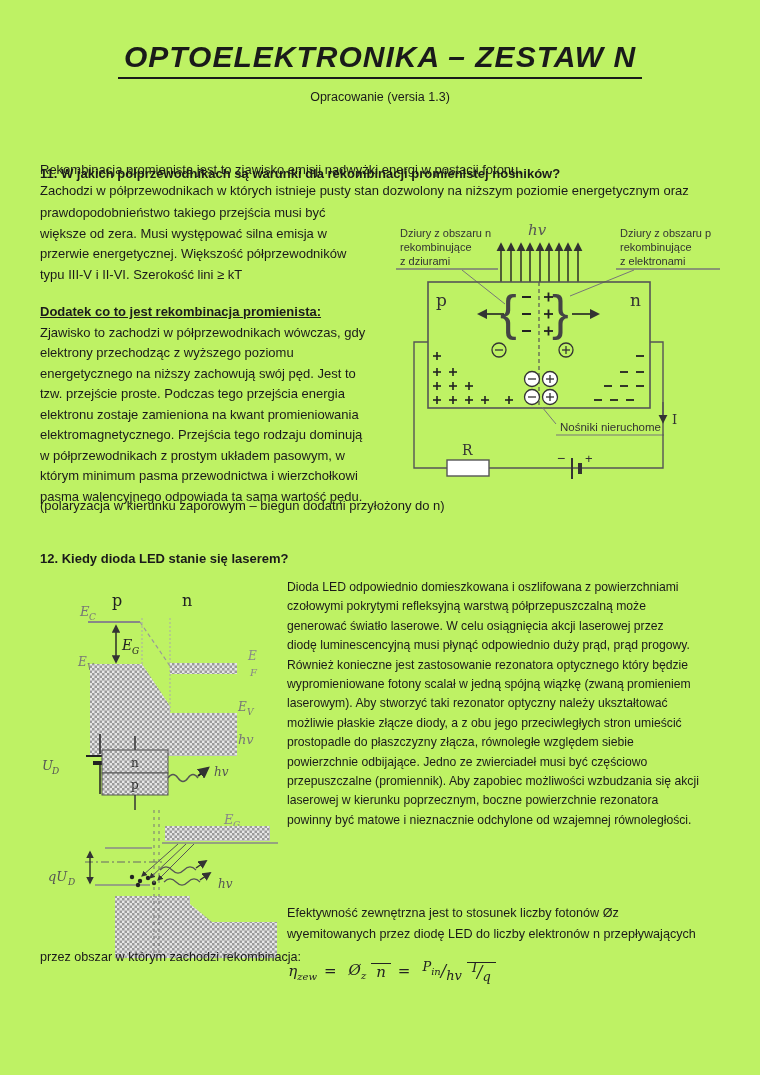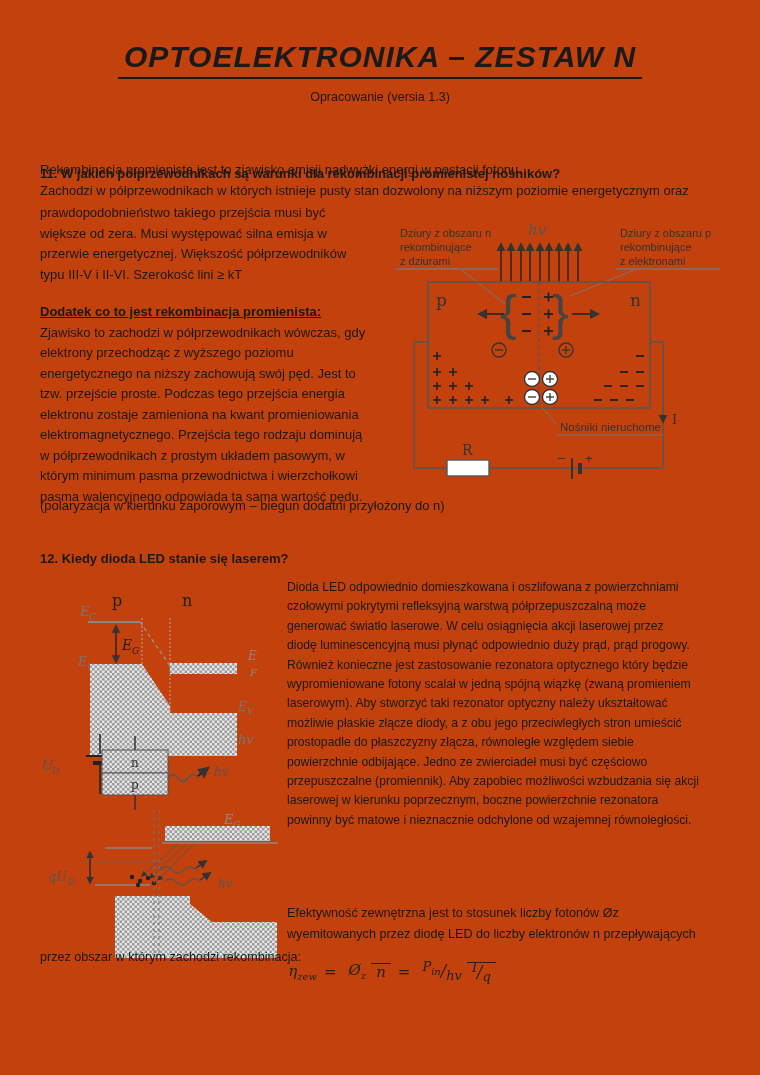--- a/index.html
+++ b/index.html
@@ -1,32 +1,32 @@
 <!DOCTYPE html>
 <html><head>
 <meta charset="utf-8">
 <style>
   html,body{margin:0;padding:0;background:#e9e9e9;}
-  .page{position:relative;width:760px;height:1075px;background:#c2410c;margin:0 auto;
+  .page{position:relative;width:760px;height:1075px;background:#bef264;margin:0 auto;
         font-family:"Liberation Sans",sans-serif;color:#1a1a1a;overflow:hidden;}
   .abs{position:absolute;}
   .title{left:0;top:40px;width:760px;text-align:center;}
   .title span{display:inline-block;font-size:30px;font-weight:700;font-style:italic;
         border-bottom:2px solid #1a1a1a;padding:0 6px 3px 6px;letter-spacing:1px;}
   .subtitle{left:0;top:90px;width:760px;text-align:center;font-size:12.5px;}
   .qhead{font-weight:700;font-size:13px;}
   .body-text{font-size:13px;line-height:20.5px;}
   .lines{white-space:pre-line;}
   .underlined{text-decoration:underline;}
   .small-body{font-size:12.2px;line-height:19.4px;}
   .q13body{font-size:12.6px;line-height:21px;}
   svg text{font-family:"Liberation Sans",sans-serif;}
   .serif{font-family:"DejaVu Serif",serif;}
   
-  .formula{left:272px;top:962px;width:240px;display:flex;align-items:center;justify-content:center;
+  .formula{left:272px;top:962px;width:240px;display:flex;align-items:flex-start;justify-content:center;
         gap:7px;font-family:"DejaVu Serif",serif;font-style:italic;font-size:15px;color:#222;}
   .formula sub{font-size:10px;font-style:italic;}
   .frac{display:inline-flex;flex-direction:row;align-items:center;line-height:1.15;}
   .frac .fden{border-top:1px solid #222;padding:0 5px;}
   .frac .fnum{padding:0 5px;}
   .sfr .up{position:relative;top:-5px;font-size:13px;}
   .sfr .dn{position:relative;top:4px;font-size:13px;}
   .sfr .sl{font-size:16px;}
 </style>
 </head>

